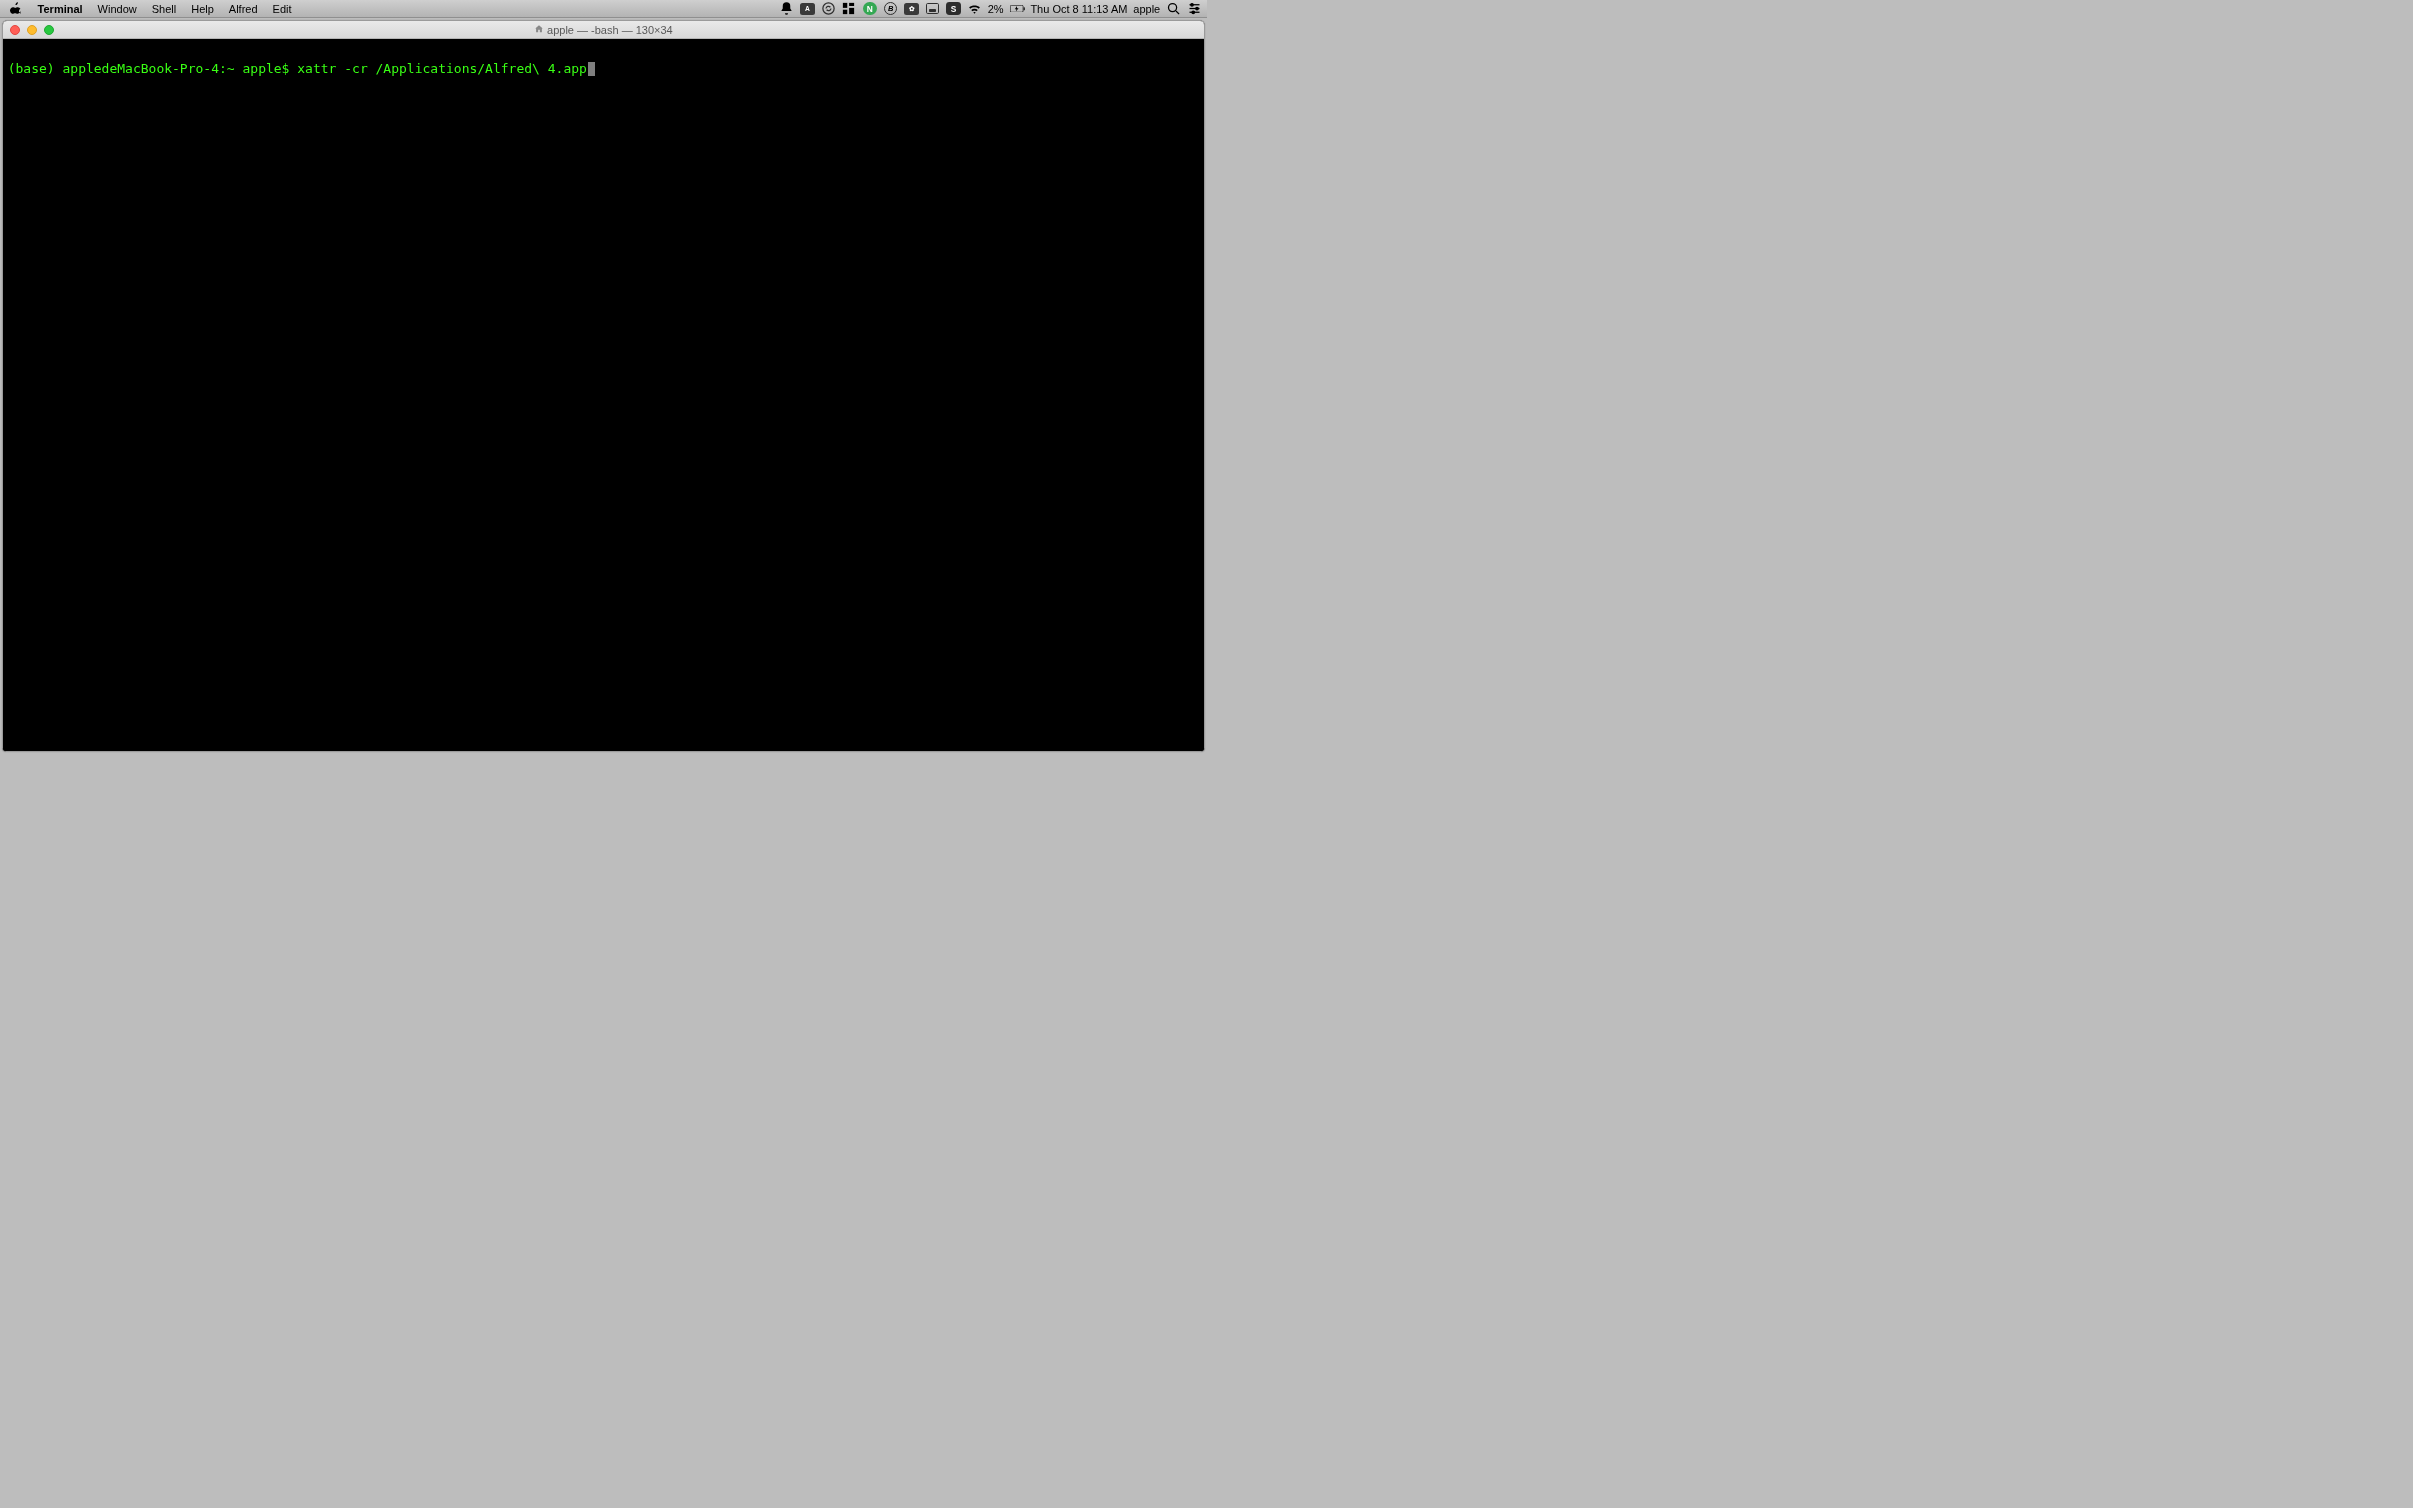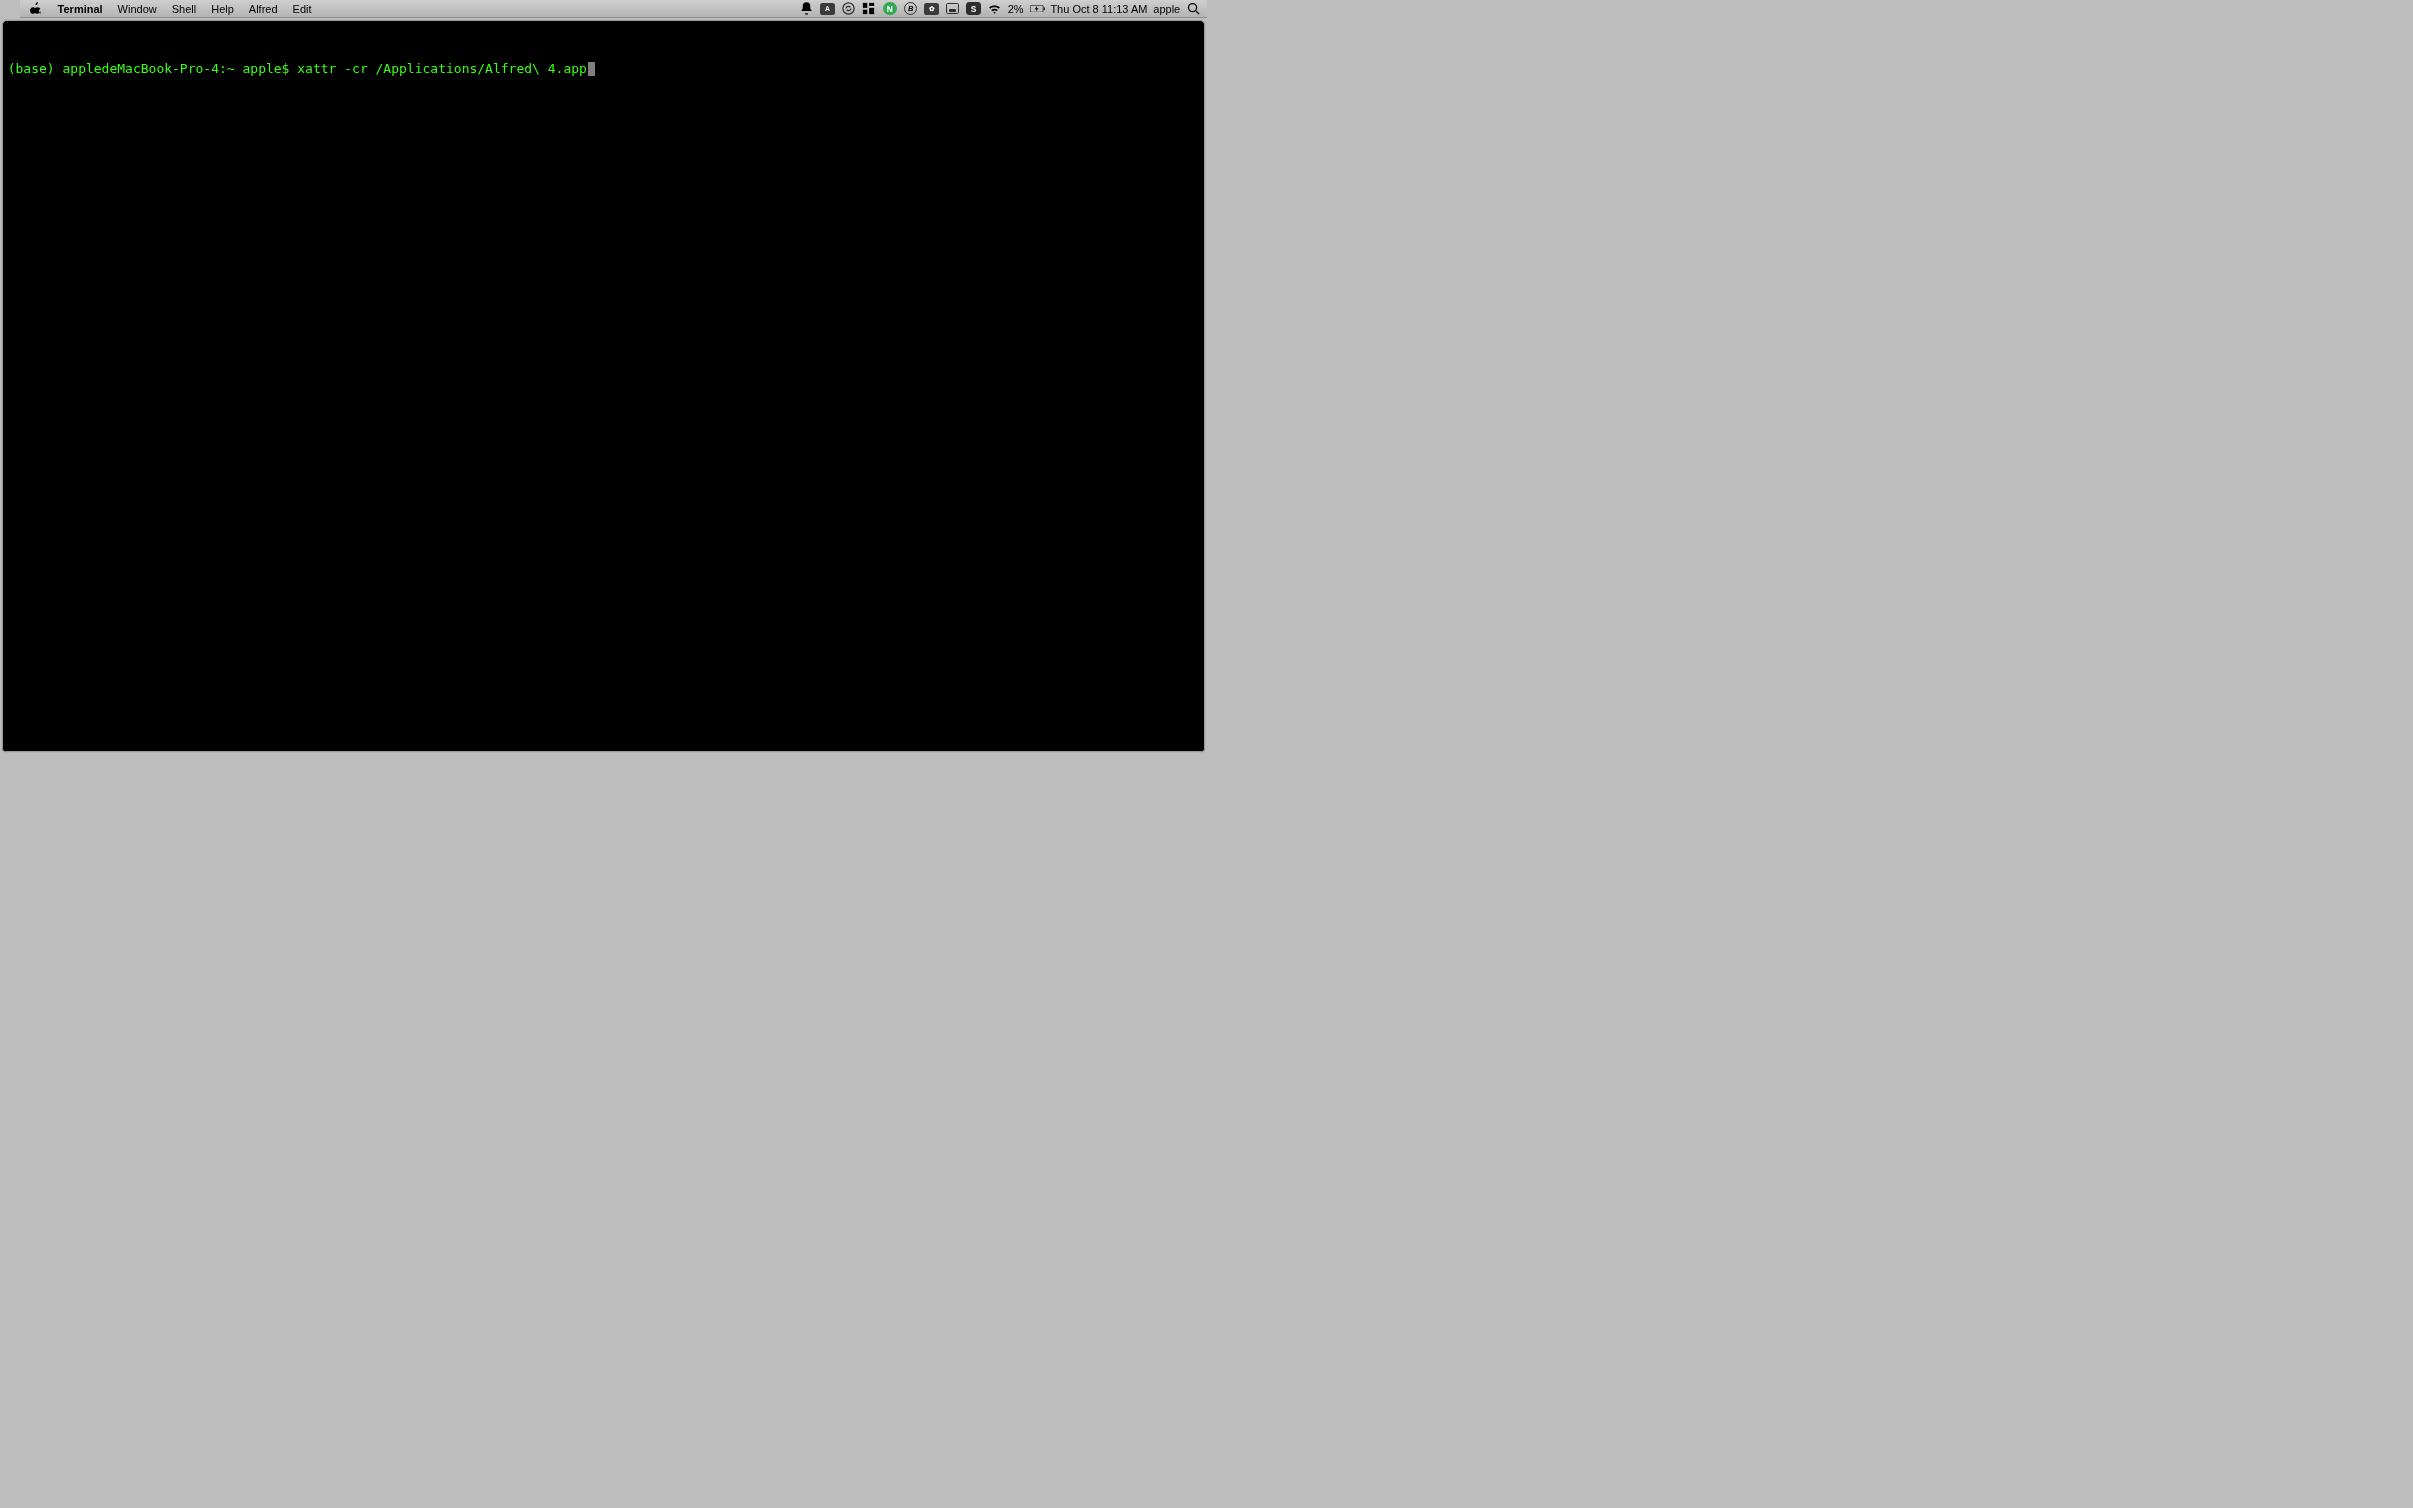--- a/index.html
+++ b/index.html
@@ -14,21 +14,20 @@
     position:relative;
     height:18.4px;
     width:100%;
     background:linear-gradient(#cfcfcf,#b3b3b3);
     border-bottom:0.8px solid #8f8f8f;
     display:flex;
     align-items:center;
     font-size:11px;
     color:#000;
     user-select:none;
-    margin-left:20px;
   }
   .menubar .left{display:flex;align-items:center;height:100%;}
   .menubar .left .item{padding:0 7.5px;line-height:18.4px;cursor:default;}
   .menubar .left .item.app{font-weight:600;}
   .menubar .left .apple{padding:0 8.4px 0 10px;display:flex;align-items:center;}
   .menubar .left .apple svg{width:11.7px;height:11.7px;fill:#000;}
   .menubar .right{
     margin-left:auto;
     display:flex;
     align-items:center;
@@ -208,16 +207,31 @@
           <line x1="4" y1="12" x2="20" y2="12"></line>
           <circle cx="16" cy="12" r="2" fill="#000"></circle>
           <line x1="4" y1="18" x2="20" y2="18"></line>
           <circle cx="10" cy="18" r="2" fill="#000"></circle>
         </svg>
     </span>
   </div>
 </div>
 
 <div class="window">
+  <div class="titlebar">
+    <div class="traffic">
+      <div class="dot red"></div>
+      <div class="dot yellow"></div>
+      <div class="dot green"></div>
+    </div>
+    <div class="title">
+      <span>
+        <svg viewBox="0 0 24 24">
+            <path d="M12 3l9 8h-2v9h-5v-6H10v6H5v-9H3z"></path>
+          </svg>
+      </span>
+      <span>apple — -bash — 130×34</span>
+    </div>
+  </div>
 
   <div class="term-body"><span>(base) appledeMacBook-Pro-4:~ apple$ </span><span>xattr -cr /Applications/Alfred\ 4.app</span><span class="cursor"></span></div>
 </div>
 
 
 </body></html>

